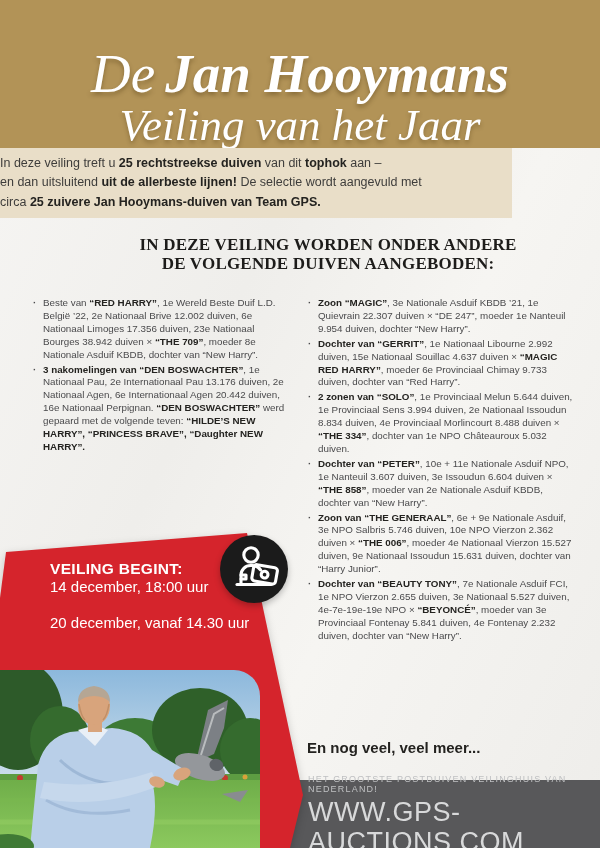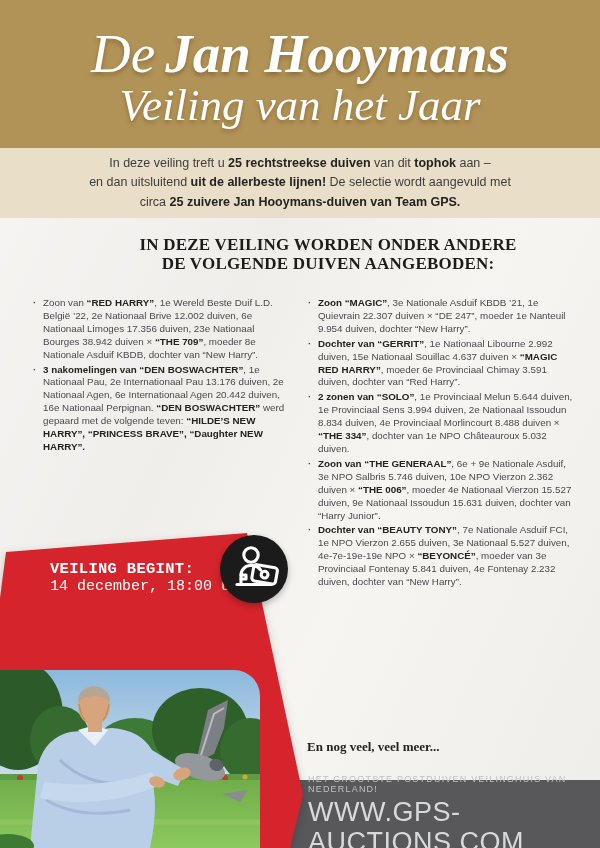--- a/index.html
+++ b/index.html
@@ -1,45 +1,45 @@
 <!DOCTYPE html>
 <html><head>
 <meta charset="utf-8">
 <style>
   html,body{margin:0;padding:0;}
   .page{position:relative;width:600px;height:848px;overflow:hidden;
     background:linear-gradient(115deg,#f7f6f4 0%,#efeeeb 38%,#f6f5f2 62%,#eeedea 100%);
     font-family:"Liberation Sans",sans-serif;}
   
   .header{position:absolute;left:0;top:0;width:600px;height:148px;background:#b29357;
-    display:flex;flex-direction:column;align-items:center;justify-content:center;}
+    display:flex;flex-direction:column;align-items:center;justify-content:flex-end;}
   .title1{font-family:"Liberation Serif",serif;font-style:italic;color:#fff;
     font-size:55px;line-height:56px;text-shadow:0 3px 4px rgba(60,40,5,.35);margin-top:6px;}
   .title1 .prefix{font-weight:500;margin-right:10px;}
   .title1 .name{font-weight:700;}
   .title2{font-family:"Liberation Serif",serif;font-style:italic;font-weight:500;color:#fff;
     font-size:45px;line-height:46px;text-shadow:0 3px 4px rgba(60,40,5,.3);}
   
-  .intro{position:absolute;left:0;top:148px;width:600px;height:70px;background:#e9dec8;
-    display:flex;flex-direction:column;align-items:center;justify-content:center;
+  .intro{position:absolute;left:0;top:148px;width:512px;height:70px;background:#e9dec8;
+    display:flex;flex-direction:column;align-items:flex-start;justify-content:center;
     font-size:12.5px;line-height:19.5px;color:#3e3d3b;}
   .intro .b,.listing .b,.more .b{font-weight:700;color:#242320;}
   
   .heading{position:absolute;left:0;top:236px;width:600px;text-align:center;
     font-family:"Liberation Serif",serif;font-weight:700;font-size:17px;line-height:18.5px;
     color:#1d1c1a;letter-spacing:.2px;padding-left:28px;}
   ul.col{position:absolute;margin:0;padding:0;list-style:none;font-size:9.8px;line-height:12.9px;color:#4a4a4c;}
   ul.col li{position:relative;padding-left:11px;margin-bottom:2px;}
   ul.col li::before{content:"·";position:absolute;left:1px;top:0;color:#4a4a4c;font-weight:700;}
   .col-left{left:32px;top:297px;width:261px;}
   .col-right{left:307px;top:297px;width:266px;}
-  .more{position:absolute;left:307px;top:739px;font-size:13px;font-weight:700;color:#242320;font-family:Liberation Serif, serif;}
+  .more{position:absolute;left:307px;top:739px;font-size:15px;font-weight:700;color:#242320;}
   
   .ribbon-svg{position:absolute;left:0;top:0;width:600px;height:848px;pointer-events:none;}
-  .banner{position:absolute;left:50px;top:560px;color:#fff;font-family:Liberation Mono, monospace;}
+  .banner{position:absolute;left:50px;top:560px;color:#fff;font-family:Liberation Sans, sans-serif;}
   .banner .lbl{font-weight:700;font-size:15.5px;line-height:18px;letter-spacing:.3px;}
   .banner .val{font-size:15px;line-height:17px;}
   .banner .gap{height:19px;}
   
   .badge{position:absolute;left:220px;top:535px;width:68px;height:68px;border-radius:50%;
     background:#1b1b1b;box-shadow:0 3px 6px rgba(0,0,0,.25);}
   .badge svg{position:absolute;left:0;top:0;}
   
   .photo{position:absolute;left:0;top:670px;width:260px;height:178px;
     border-radius:0 26px 0 0;overflow:hidden;}
@@ -67,46 +67,48 @@
     <div><span>circa </span><span class="b">25 zuivere Jan Hooymans-duiven van Team GPS.</span></div>
   </div>
 
   <div class="heading">
     <div>IN DEZE VEILING WORDEN ONDER ANDERE</div>
     <div>DE VOLGENDE DUIVEN AANGEBODEN:</div>
   </div>
 
   <div class="listing">
     <ul class="col col-left">
-        <li><span>Zoon van </span><span class="b">“RED HARRY”</span><span>, 1e Wereld Beste Duif L.D. België ’22, 2e Nationaal Brive 12.002 duiven, 6e Nationaal Limoges 17.356 duiven, 23e Nationaal Bourges 38.942 duiven × </span><span class="b">“THE 709”</span><span>, moeder 8e Nationale Asduif KBDB, dochter van “New Harry”.</span></li>
+        <li><span>Beste van </span><span class="b">“RED HARRY”</span><span>, 1e Wereld Beste Duif L.D. België ’22, 2e Nationaal Brive 12.002 duiven, 6e Nationaal Limoges 17.356 duiven, 23e Nationaal Bourges 38.942 duiven × </span><span class="b">“THE 709”</span><span>, moeder 8e Nationale Asduif KBDB, dochter van “New Harry”.</span></li>
         <li><span class="b">3 nakomelingen van “DEN BOSWACHTER”</span><span>, 1e Nationaal Pau, 2e Internationaal Pau 13.176 duiven, 2e Nationaal Agen, 6e Internationaal Agen 20.442 duiven, 16e Nationaal Perpignan. </span><span class="b">“DEN BOSWACHTER”</span><span> werd gepaard met de volgende teven: </span><span class="b">“HILDE’S NEW HARRY”, “PRINCESS BRAVE”, “Daughter NEW HARRY”.</span></li>
       </ul>
     <ul class="col col-right">
         <li><span class="b">Zoon “MAGIC”</span><span>, 3e Nationale Asduif KBDB ’21, 1e Quievrain 22.307 duiven × “DE 247”, moeder 1e Nanteuil 9.954 duiven, dochter “New Harry”.</span></li>
-        <li><span class="b">Dochter van “GERRIT”</span><span>, 1e Nationaal Libourne 2.992 duiven, 15e Nationaal Souillac 4.637 duiven × </span><span class="b">“MAGIC RED HARRY”</span><span>, moeder 6e Provinciaal Chimay 3.591 duiven, dochter van “Red Harry”.</span></li>
+        <li><span class="b">Dochter van “GERRIT”</span><span>, 1e Nationaal Libourne 2.992 duiven, 15e Nationaal Souillac 4.637 duiven × </span><span class="b">“MAGIC RED HARRY”</span><span>, moeder 6e Provinciaal Chimay 9.733 duiven, dochter van “Red Harry”.</span></li>
         <li><span class="b">2 zonen van “SOLO”</span><span>, 1e Provinciaal Melun 5.644 duiven, 1e Provinciaal Sens 3.994 duiven, 2e Nationaal Issoudun 8.834 duiven, 4e Provinciaal Morlincourt 8.488 duiven × </span><span class="b">“THE 334”</span><span>, dochter van 1e NPO Châteauroux 5.032 duiven.</span></li>
+        <li><span class="b">Dochter van “PETER”</span><span>, 10e + 11e Nationale Asduif NPO, 1e Nanteuil 3.607 duiven, 3e Issoudun 6.604 duiven × </span><span class="b">“THE 858”</span><span>, moeder van 2e Nationale Asduif KBDB, dochter van “New Harry”.</span></li>
         <li><span class="b">Zoon van “THE GENERAAL”</span><span>, 6e + 9e Nationale Asduif, 3e NPO Salbris 5.746 duiven, 10e NPO Vierzon 2.362 duiven × </span><span class="b">“THE 006”</span><span>, moeder 4e Nationaal Vierzon 15.527 duiven, 9e Nationaal Issoudun 15.631 duiven, dochter van “Harry Junior”.</span></li>
         <li><span class="b">Dochter van “BEAUTY TONY”</span><span>, 7e Nationale Asduif FCI, 1e NPO Vierzon 2.655 duiven, 3e Nationaal 5.527 duiven, 4e-7e-19e-19e NPO × </span><span class="b">“BEYONCÉ”</span><span>, moeder van 3e Provinciaal Fontenay 5.841 duiven, 4e Fontenay 2.232 duiven, dochter van “New Harry”.</span></li>
       </ul>
   </div>
   <div class="more">En nog veel, veel meer...</div>
 
   <div class="bottombar">
     <div class="tagline">HET GROOTSTE POSTDUIVEN VEILINGHUIS VAN NEDERLAND!</div>
     <div class="website">WWW.GPS-AUCTIONS.COM</div>
   </div>
 
   <svg class="ribbon-svg" width="600" height="848" viewBox="0 0 600 848">
     <polygon points="0,598 6,552 247,533 303,795 290,848 0,848" fill="#d5242c" style="filter:drop-shadow(0 3px 4px rgba(0,0,0,.2));"></polygon>
   </svg>
 
   <div class="banner">
     <div class="lbl">VEILING BEGINT:</div>
     <div class="val">14 december, 18:00 uur</div>
     <div class="gap"></div>
+    <div class="val">20 december, vanaf 14.30 uur</div>
   </div>
 
   <div class="badge">
     <svg width="68" height="68" viewBox="0 0 68 68">
       <g fill="none" stroke="#ffffff" stroke-width="3.1" stroke-linecap="round" stroke-linejoin="round">
         <circle cx="31" cy="20" r="7.2"></circle>
         <path d="M21,49 v-9 a9.5,9.5 0 0 1 9.5,-9.5 h2 a9.5,9.5 0 0 1 8,4.4"></path>
         <path d="M21,40 h5 v4 h-5"></path>
         <g transform="rotate(10 44 40)">
           <rect x="32.5" y="31" width="24" height="16.5" rx="3"></rect>

